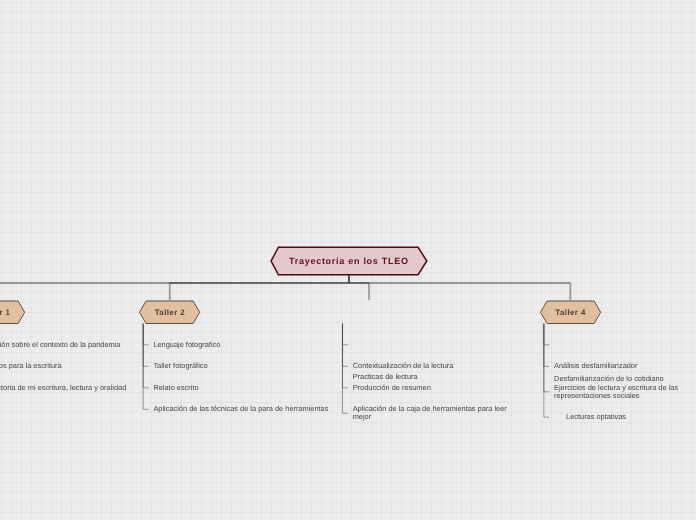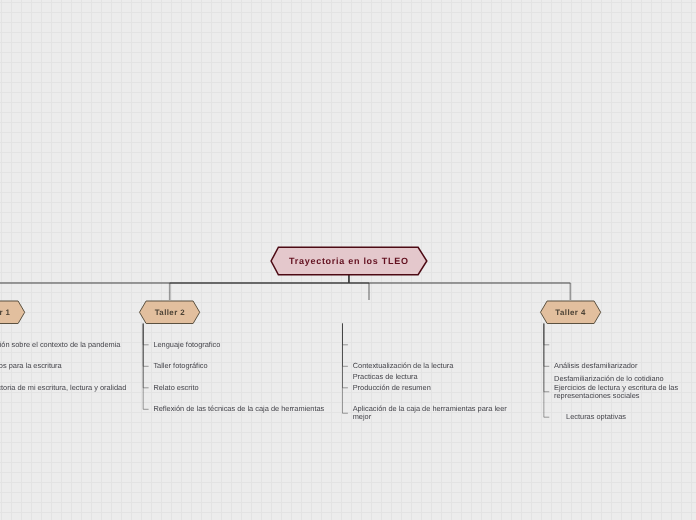--- a/index.html
+++ b/index.html
@@ -106,21 +106,21 @@
     <div class="leaf" style="left: -21.3px; top: 383.6px;">Trayectoria de mi escritura, lectura y oralidad</div>
     <div class="node branch" style="left: 139.1px; top: 300px;">
       <svg viewBox="0 0 62 26" width="62" height="26">
         <polygon points="7.1,1.0 54.1,1.0 60.7,12.25 54.1,23.5 7.1,23.5 0.5,12.25" fill="#e2bf9e" stroke="#5b5140" stroke-width="1.0" stroke-linejoin="miter"></polygon>
       </svg>
       <span class="lbl">Taller 2</span>
     </div>
     <div class="leaf" style="left: 153.4px; top: 340.6px;">Lenguaje fotografico</div>
     <div class="leaf" style="left: 153.4px; top: 362.1px;">Taller fotográfico</div>
     <div class="leaf" style="left: 153.4px; top: 383.6px;">Relato escrito</div>
-    <div class="leaf" style="left: 153.4px; top: 405.1px;">Reflexión de las técnicas de la caja de herramientas</div>
+    <div class="leaf" style="left: 153.4px; top: 405.1px;">Aplicación de las técnicas de la para de herramientas</div>
     <div class="leaf" style="left: 352.7px; top: 340.6px; margin-top: 32px;">Practicas de lectura</div>
     <div class="leaf" style="left: 352.7px; top: 362.1px; text-align: center;">Contextualización de la lectura</div>
     <div class="leaf" style="left: 352.7px; top: 383.6px;">Producción de resumen</div>
     <div class="leaf" style="left: 352.7px; top: 405.1px;">Aplicación de la caja de herramientas para leer
 mejor</div>
     <div class="node branch" style="left: 539.75px; top: 300px;">
       <svg viewBox="0 0 62 26" width="62" height="26">
         <polygon points="7.1,1.0 54.1,1.0 60.7,12.25 54.1,23.5 7.1,23.5 0.5,12.25" fill="#e2bf9e" stroke="#5b5140" stroke-width="1.0" stroke-linejoin="miter"></polygon>
       </svg>
       <span class="lbl">Taller 4</span>

